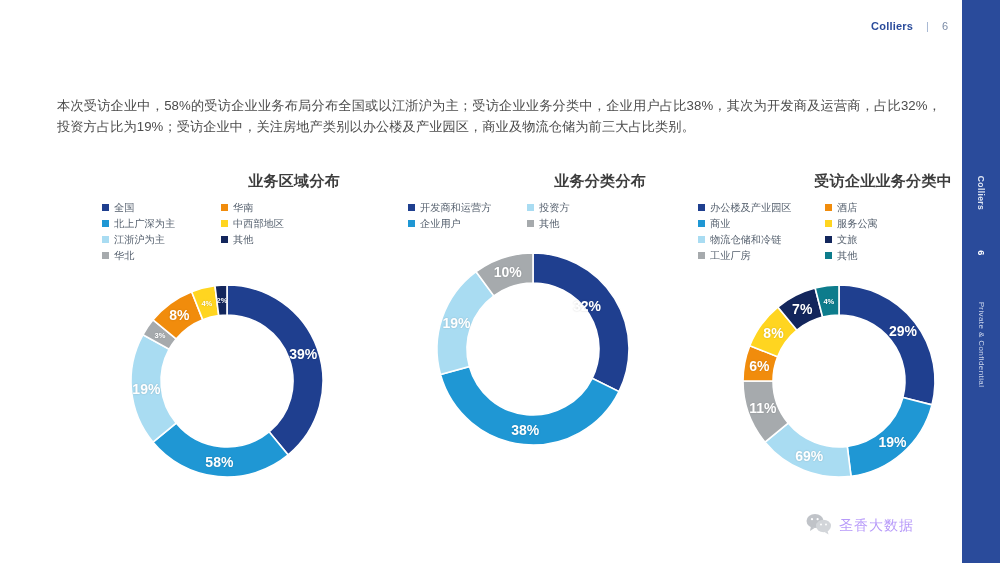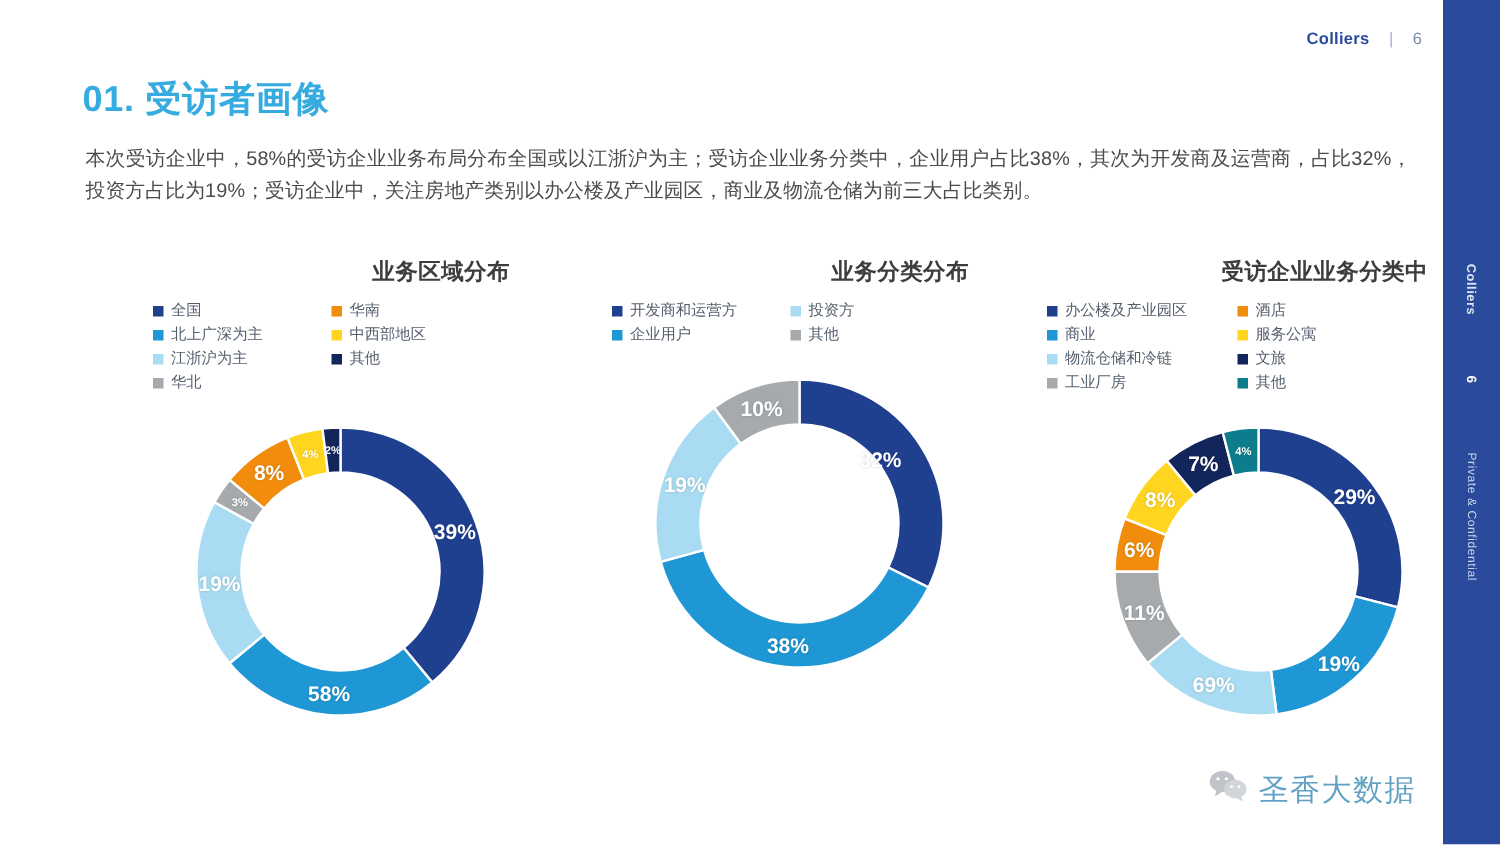--- a/index.html
+++ b/index.html
@@ -110,42 +110,41 @@
   }
 
   
   .watermark {
     position: absolute;
     left: 806px; top: 513px;
     display: flex; align-items: center; gap: 7px;
     opacity: .62;
   }
   .wm-text {
-    font-size: 20px; color: #0369a1; letter-spacing: 1px;
+    font-size: 14px; color: #8b5cf6; letter-spacing: 1px;
     font-family: "DejaVu Sans", sans-serif;
   }
 </style>
 </head>
 <body>
 
 <div class="page">
 
   <div class="right-band">
     <div class="band-txt band-brand">Colliers</div>
     <div class="band-txt band-page">6</div>
     <div class="band-txt band-conf">Private &amp; Confidential</div>
   </div>
 
   <div class="header">
     <span class="hdr-brand">Colliers</span>
     <span class="hdr-sep">|</span>
     <span class="hdr-page">6</span>
   </div>
 
-  <div class="title">01. 受访者画像</div>
 
   <div class="body-text">本次受访企业中，58%的受访企业业务布局分布全国或以江浙沪为主；受访企业业务分类中，企业用户占比38%，其次为开发商及运营商，占比32%，投资方占比为19%；受访企业中，关注房地产类别以办公楼及产业园区，商业及物流仓储为前三大占比类别。</div>
 
   <div class="charts">
     <div class="chart-col">
       <div class="chart-title">业务区域分布</div>
       <div class="legend">
           <div class="legend-item">
             <span class="swatch" style="background: rgb(31, 63, 143);"></span>
             <span>全国</span>

